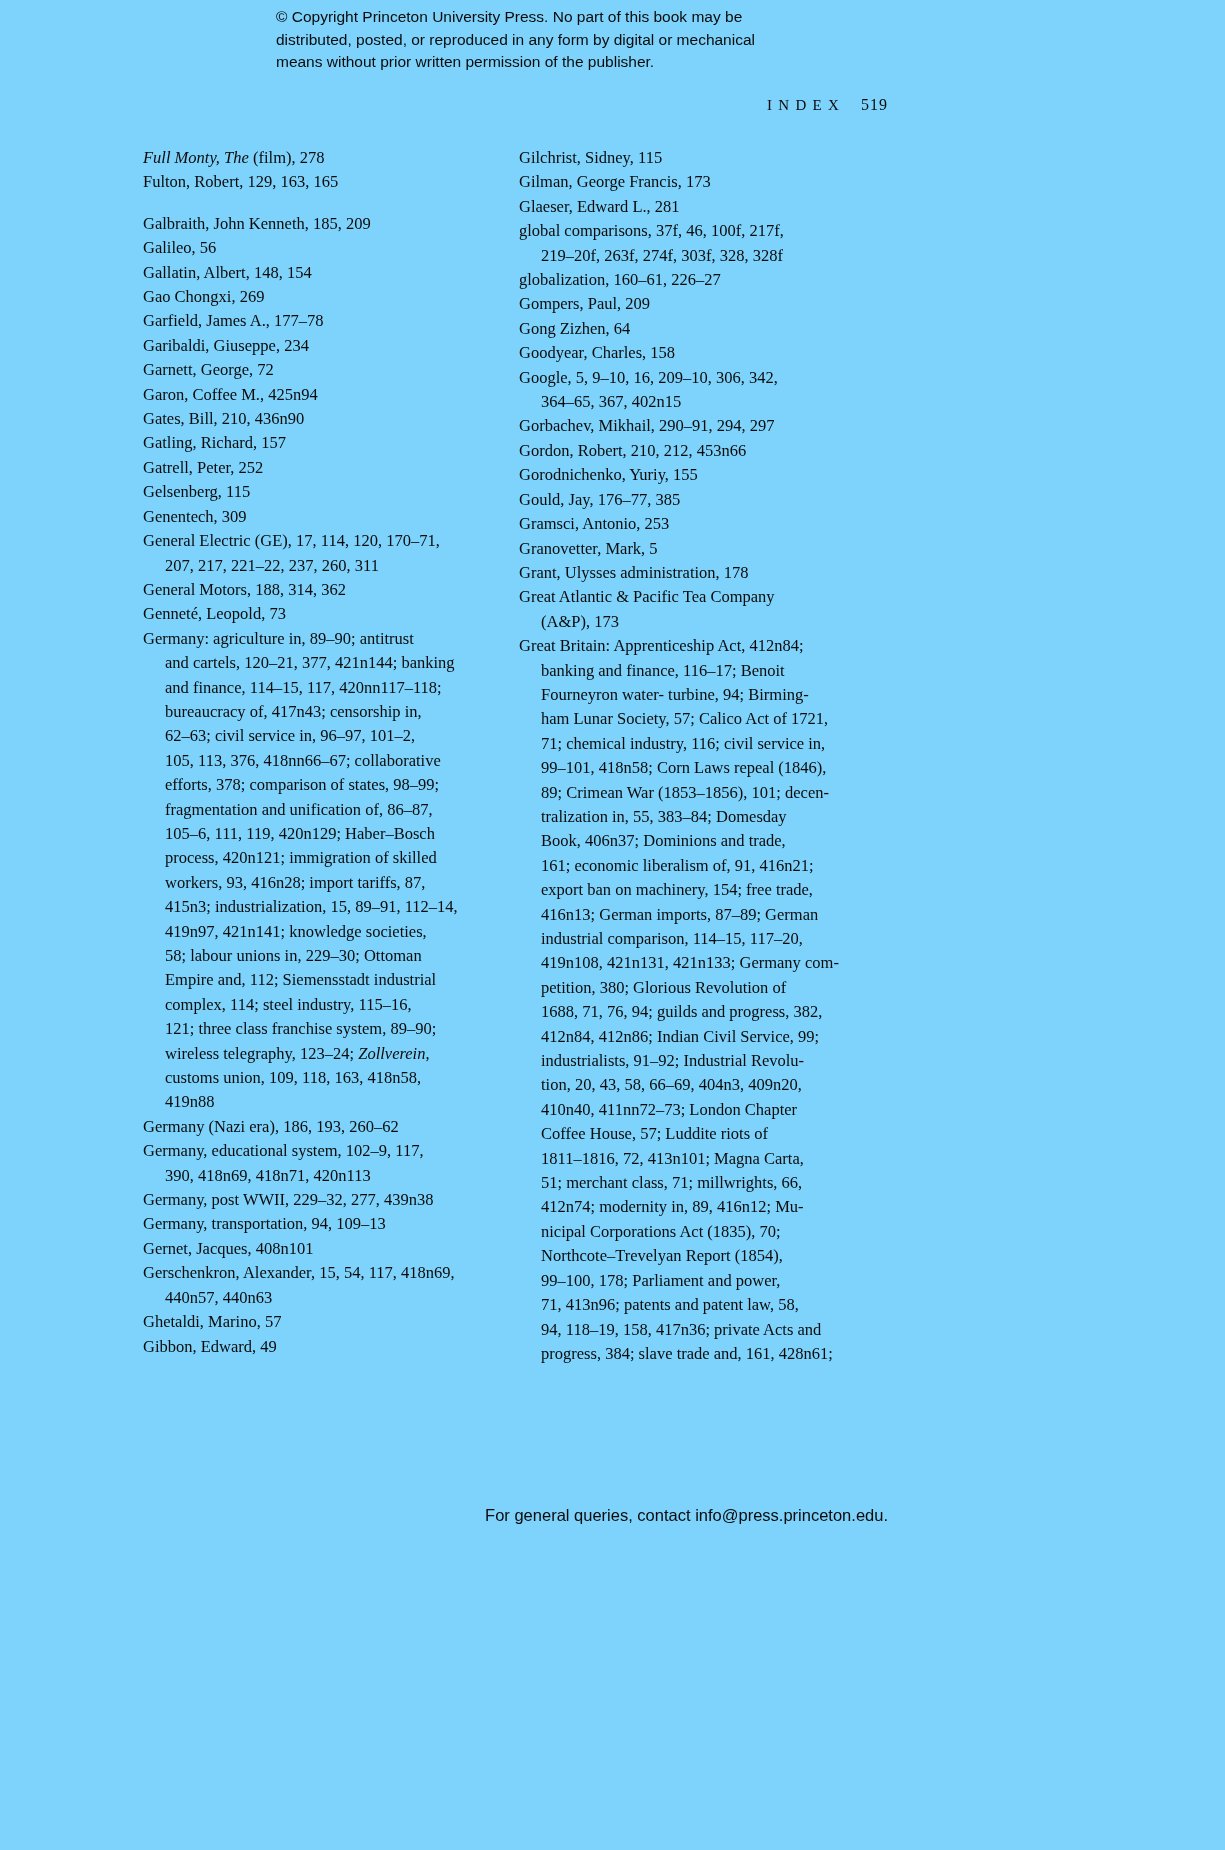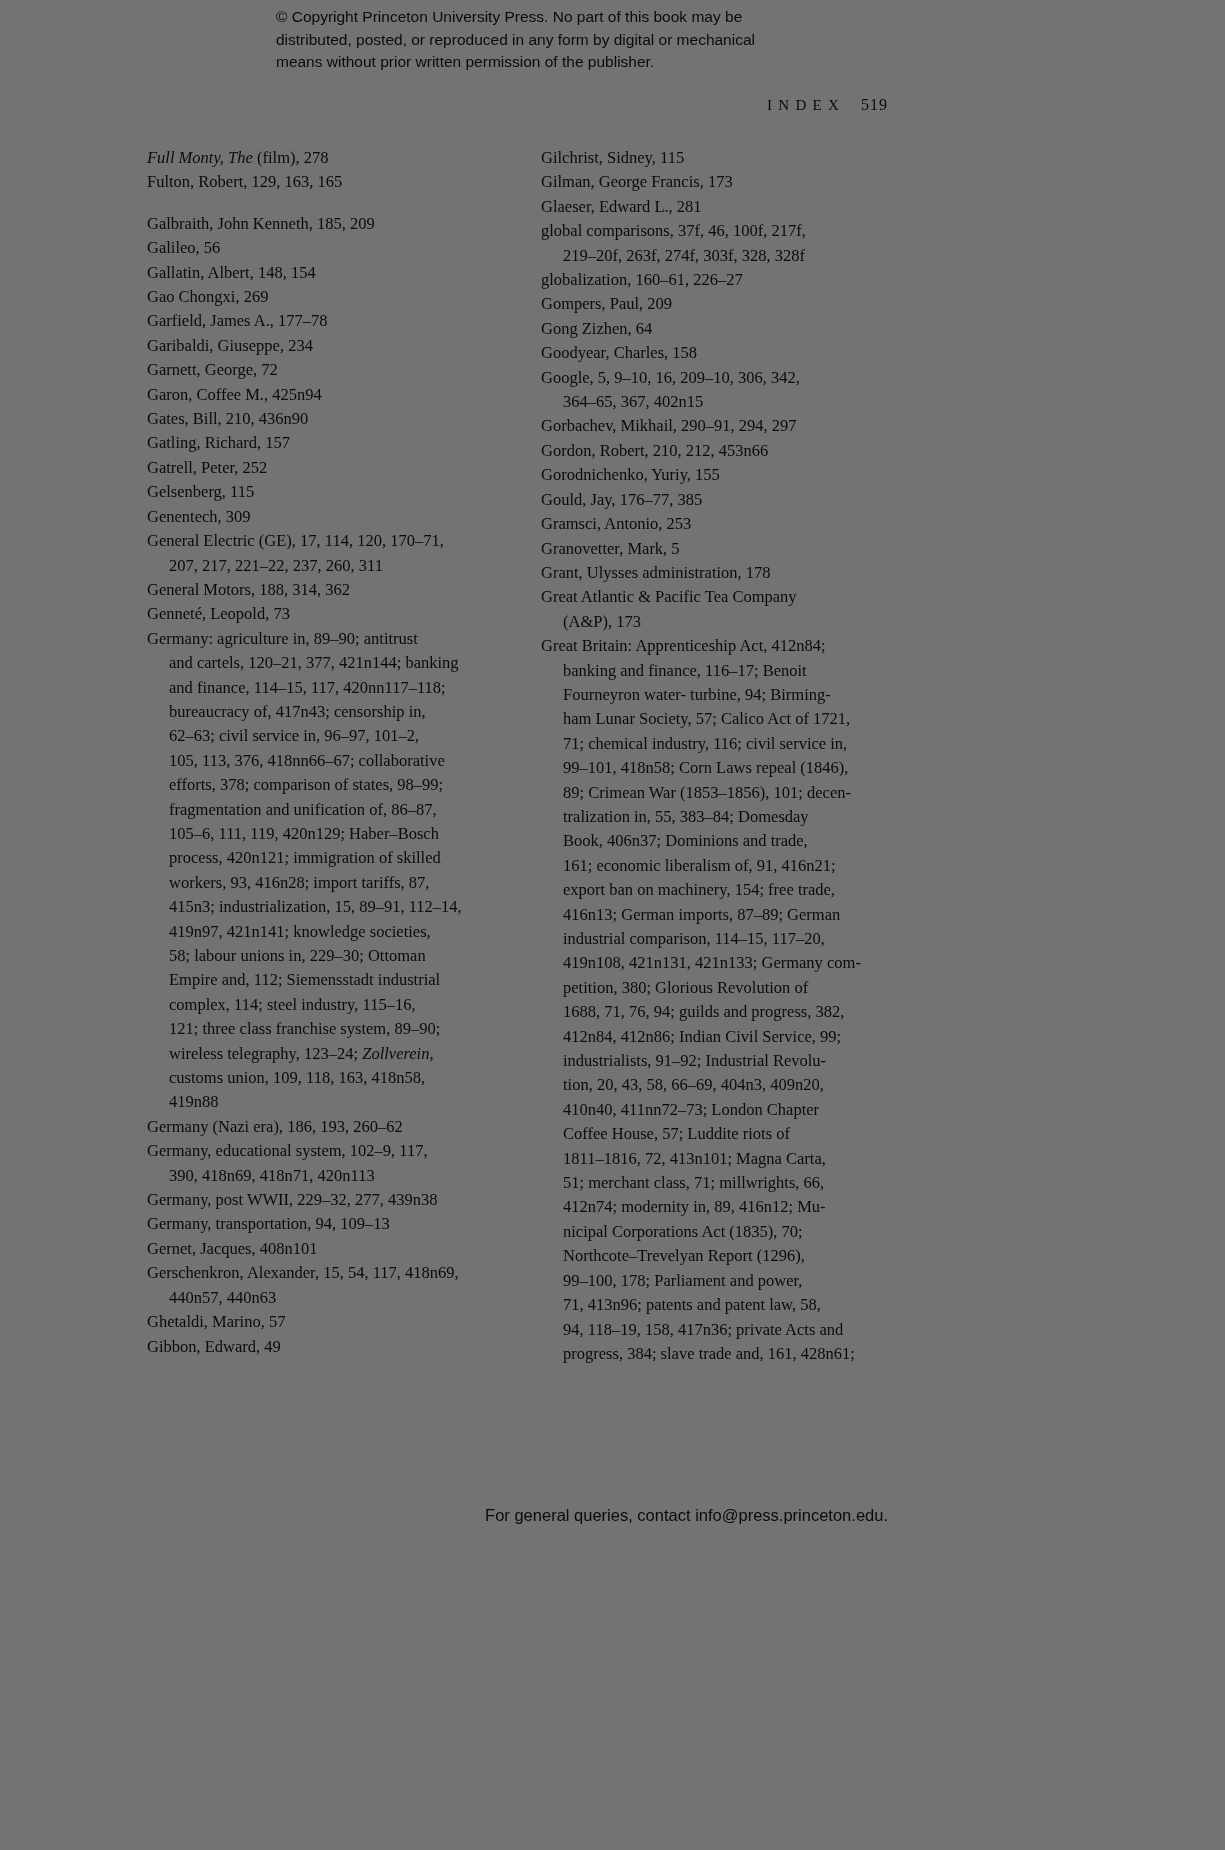--- a/index.html
+++ b/index.html
@@ -1,20 +1,20 @@
 <!DOCTYPE html>
 <html><head>
 <meta charset="utf-8">
 <style>
   html, body { margin: 0; padding: 0; background: #ffffff; }
   .page {
     position: relative;
     width: 1225px;
     height: 1850px;
-    background: #737373;
+    background: #7dd3fc;
     color: #0b0b0b;
     overflow: hidden;
   }
   .copyright-wrap {
     position: absolute;
     top: 6px;
     left: 143px;
     width: 745px;
     text-align: center;
   }
@@ -42,25 +42,24 @@
     font-size: 16px;
     margin-left: 12px;
     letter-spacing: 0.06em;
   }
   .columns {
     position: absolute;
     top: 146px;
     left: 143px;
     width: 760px;
     display: flex;
-    gap: 32px;
+    gap: 14px;
     font-family: "Liberation Serif", serif;
     font-size: 16.5px;
     line-height: 24.4px;
-    justify-content: flex-end;
   }
   .col { width: 362px; flex: none; }
   .entry.gap { margin-top: 17px; }
   .line { white-space: nowrap; }
   .line.cont { padding-left: 22px; }
   .footer {
     position: absolute;
     top: 1506px;
     left: 143px;
     width: 745px;
@@ -265,21 +264,21 @@
           <div class="line cont">1688, 71, 76, 94; guilds and progress, 382,</div>
           <div class="line cont">412n84, 412n86; Indian Civil Service, 99;</div>
           <div class="line cont">industrialists, 91–92; Industrial Revolu-</div>
           <div class="line cont">tion, 20, 43, 58, 66–69, 404n3, 409n20,</div>
           <div class="line cont">410n40, 411nn72–73; London Chapter</div>
           <div class="line cont">Coffee House, 57; Luddite riots of</div>
           <div class="line cont">1811–1816, 72, 413n101; Magna Carta,</div>
           <div class="line cont">51; merchant class, 71; millwrights, 66,</div>
           <div class="line cont">412n74; modernity in, 89, 416n12; Mu-</div>
           <div class="line cont">nicipal Corporations Act (1835), 70;</div>
-          <div class="line cont">Northcote–Trevelyan Report (1296),</div>
+          <div class="line cont">Northcote–Trevelyan Report (1854),</div>
           <div class="line cont">99–100, 178; Parliament and power,</div>
           <div class="line cont">71, 413n96; patents and patent law, 58,</div>
           <div class="line cont">94, 118–19, 158, 417n36; private Acts and</div>
           <div class="line cont">progress, 384; slave trade and, 161, 428n61;</div>
         </div>
       </div>
   </div>
 
   <div class="footer">For general queries, contact info@press.princeton.edu.</div>
 

